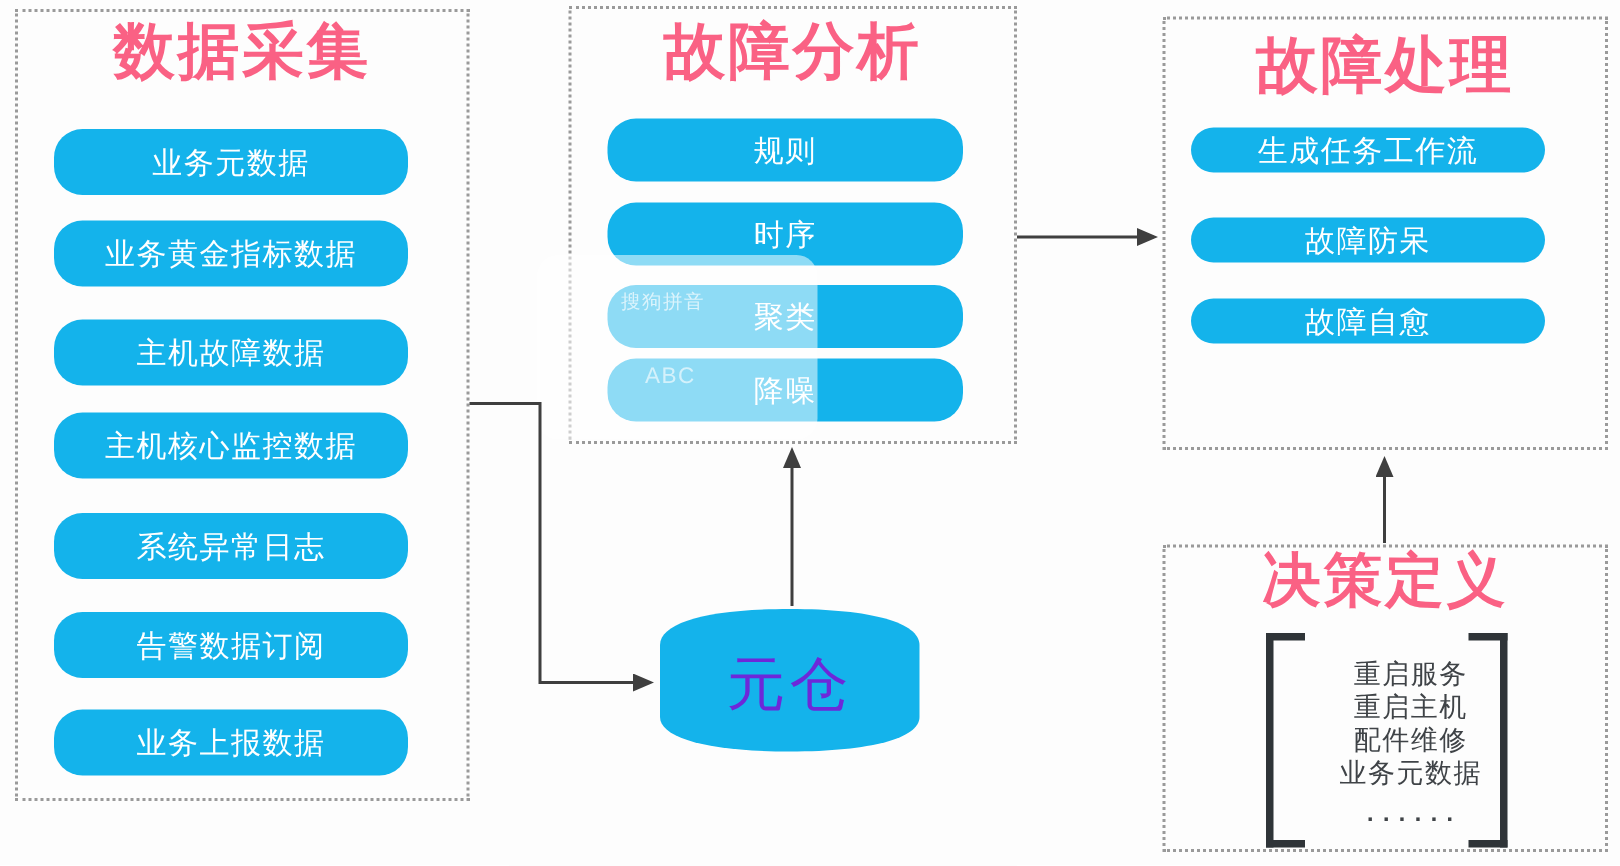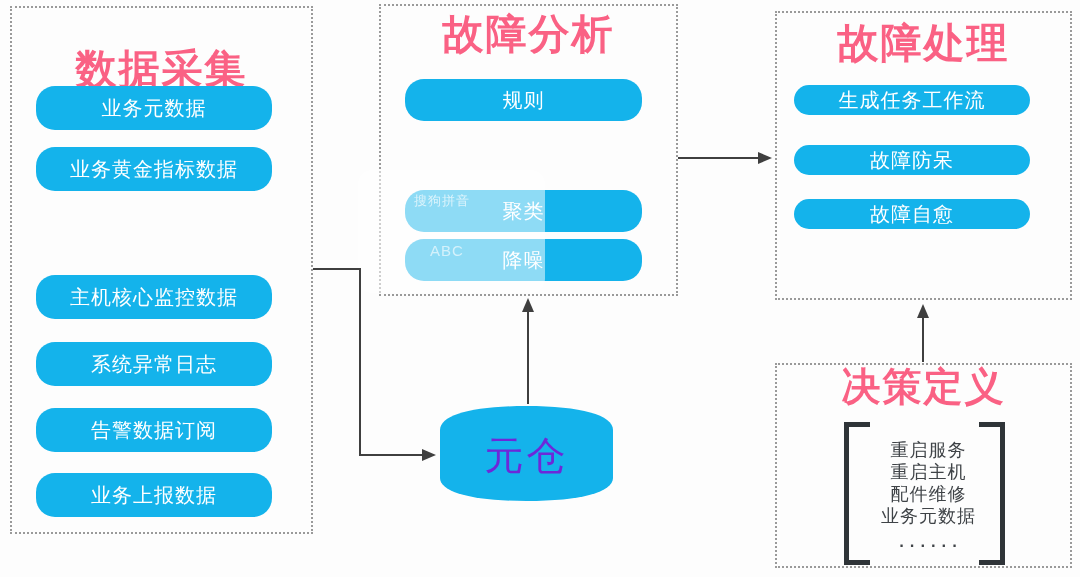--- a/index.html
+++ b/index.html
@@ -6,21 +6,21 @@
   body{font-family:"Liberation Sans","DejaVu Sans",sans-serif;}
   .stage{position:relative;width:1080px;height:577px;background:#fdfdfd;overflow:hidden;}
 
   
   .panel{position:absolute;border:2px dotted #9a9a9a;box-sizing:border-box;background:transparent;}
   .panel h2{margin:0;text-align:center;font-size:41px;font-weight:bold;letter-spacing:2px;color:#fa6184;line-height:1.18;}
   #p-collect{left:10px;top:6px;width:303px;height:528px;}
   #p-analysis{left:379px;top:4px;width:299px;height:292px;}
   #p-handle{left:775px;top:11px;width:297px;height:289px;}
   #p-decision{left:775px;top:363px;width:297px;height:205px;font-family:Liberation Mono, monospace;}
-  #p-collect h2{padding-top:2px;margin-top:35px;}
+  #p-collect h2{padding-top:2px;}
   #p-analysis h2{padding-top:4px;}
   #p-handle h2{padding-top:6px;}
   #p-decision h2{padding-top:2px;font-size:39px;}
 
   
   .node{position:absolute;background:#14b3eb;color:#ffffff;border-radius:19px;
         display:flex;align-items:center;justify-content:center;
         font-size:20px;letter-spacing:1px;text-align:center;}
   #p-collect .node{left:24px;width:236px;height:44px;}
   #p-analysis .node{left:24px;width:237px;height:42px;}
@@ -31,21 +31,21 @@
   .cyl svg{position:absolute;left:0;top:0;}
   .cyl .cyl-label{position:absolute;left:0;top:0;width:100%;height:100%;
         display:flex;align-items:center;justify-content:center;
         color:#6d28d9;font-size:39px;letter-spacing:3px;padding-top:4px;box-sizing:border-box;}
 
   
   .bracket-box{position:absolute;left:67px;top:57px;width:161px;height:143px;}
   .bracket{position:absolute;top:0;bottom:0;width:26px;box-sizing:border-box;}
   .bracket.bl{left:0;border-left:5px solid #2f3438;border-top:5px solid #2f3438;border-bottom:5px solid #2f3438;}
   .bracket.br{right:0;border-right:5px solid #2f3438;border-top:5px solid #2f3438;border-bottom:5px solid #2f3438;}
-  .decision-list{position:absolute;left:4px;top:0;width:100%;height:100%;
+  .decision-list{position:absolute;left:16px;top:0;width:100%;height:100%;
         display:flex;flex-direction:column;align-items:center;justify-content:center;
         color:#3f4347;font-size:18px;line-height:22px;letter-spacing:1px;padding-top:6px;box-sizing:border-box;}
   .decision-list .dots{font-weight:bold;letter-spacing:1px;margin-top:4px;font-size:16px;}
 
   
   .ime{position:absolute;left:358px;top:170px;width:187px;height:123px;border-radius:14px;
        background:rgba(255,255,255,0.52);z-index:5;}
   .ime .l1{position:absolute;left:56px;top:22px;font-size:13px;letter-spacing:1px;color:rgba(255,255,255,0.68);}
   .ime .l2{position:absolute;left:72px;top:72px;font-size:15px;letter-spacing:1px;color:rgba(255,255,255,0.62);}
 
@@ -54,29 +54,31 @@
 </style>
 </head>
 <body>
 
 <div class="stage">
 
   <section class="panel" id="p-collect">
     <h2>数据采集</h2>
     <div class="node" style="top:78px">业务元数据</div>
     <div class="node" style="top:139px">业务黄金指标数据</div>
+    <div class="node" style="top:205px">主机故障数据</div>
     <div class="node" style="top:267px">主机核心监控数据</div>
     <div class="node" style="top:334px">系统异常日志</div>
     <div class="node" style="top:400px">告警数据订阅</div>
     <div class="node" style="top:465px">业务上报数据</div>
   </section>
 
   <section class="panel" id="p-analysis">
     <h2>故障分析</h2>
     <div class="node" style="top:73px">规则</div>
+    <div class="node" style="top:129px">时序</div>
     <div class="node" style="top:184px">聚类</div>
     <div class="node" style="top:233px">降噪</div>
   </section>
 
   <section class="panel" id="p-handle">
     <h2>故障处理</h2>
     <div class="node" style="top:72px">生成任务工作流</div>
     <div class="node" style="top:132px">故障防呆</div>
     <div class="node" style="top:186px">故障自愈</div>
   </section>

